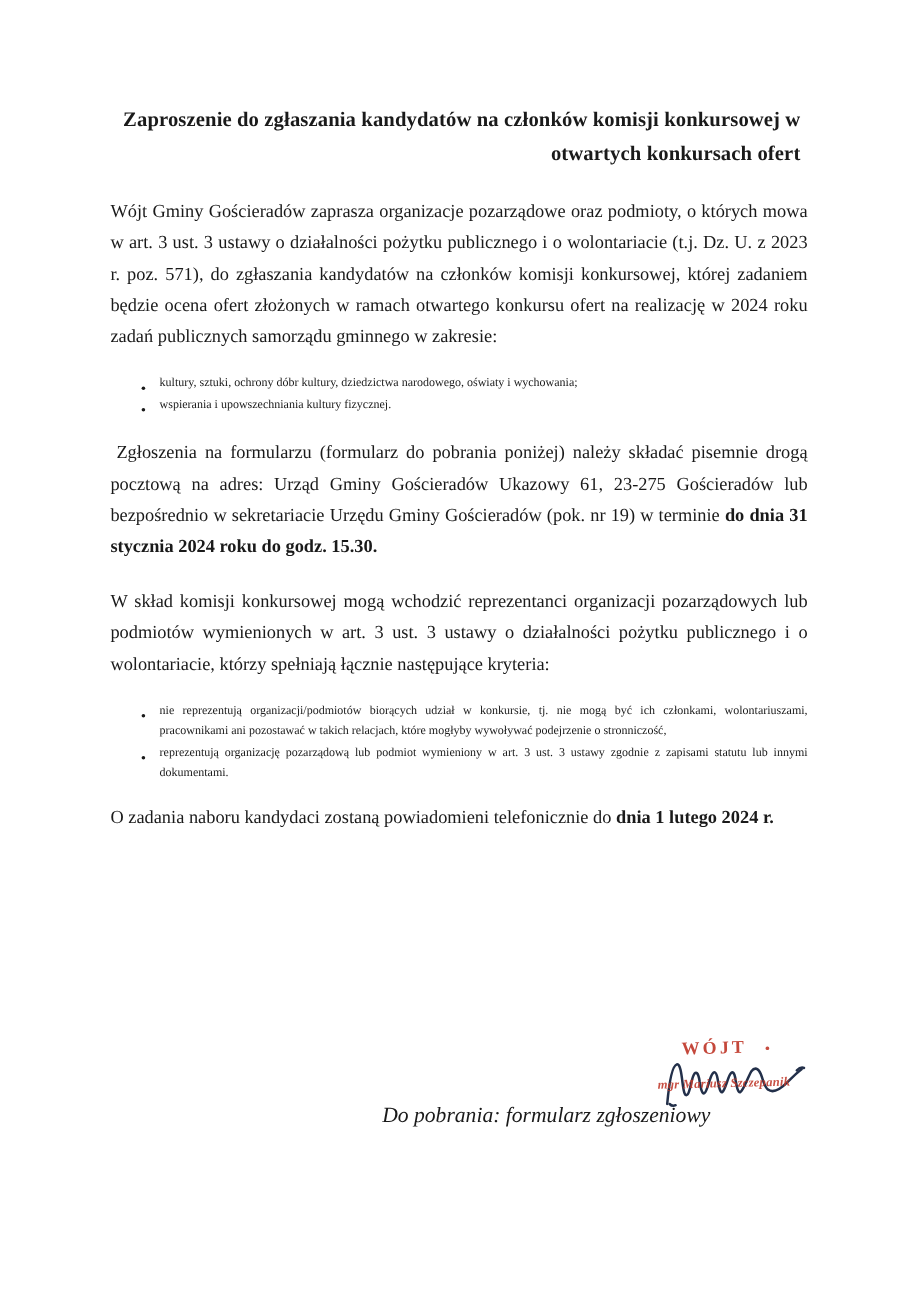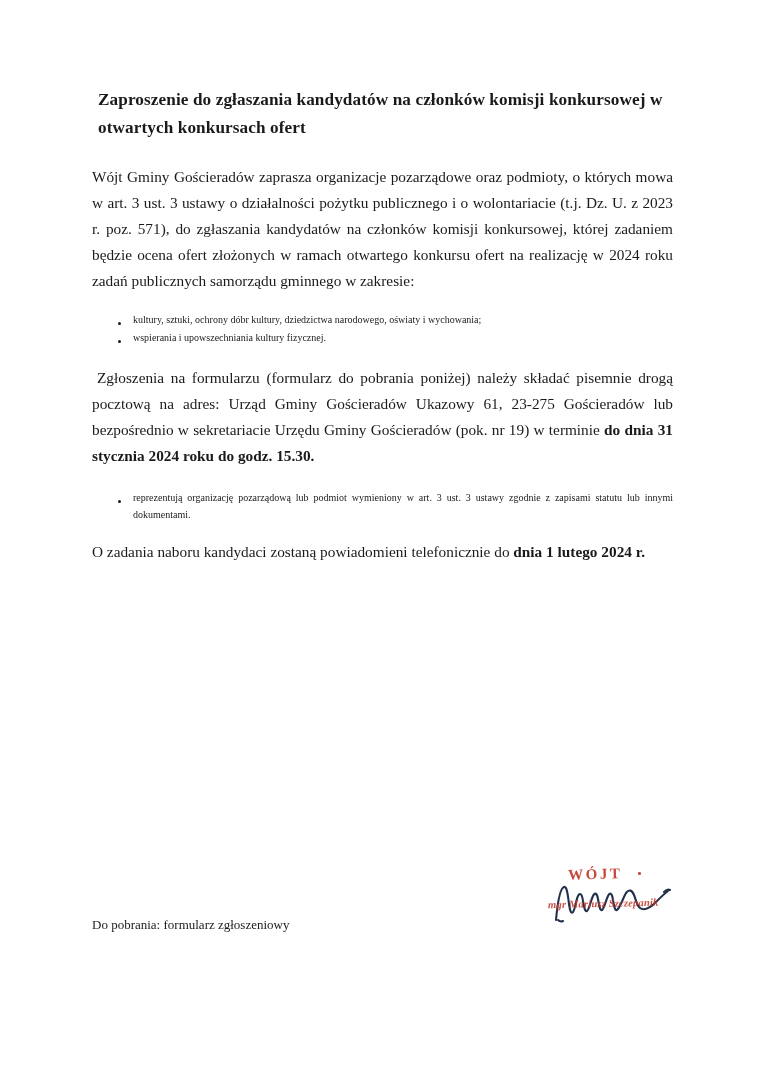--- a/index.html
+++ b/index.html
@@ -28,21 +28,21 @@
     position: absolute;
     left: 92px;
     top: 86px;
     width: 581px;
   }
 
   
   .doc-title {
     font-size: 17.2px;
     font-weight: bold;
-    text-align: left;
+    text-align: right;
     line-height: 1.62;
     margin: 0 0 22px 0;
     letter-spacing: 0.1px;
     padding: 0 6px;
   }
 
   
   p.body-par {
     font-size: 15.3px;
     line-height: 1.70;
@@ -145,24 +145,25 @@
   }
 
   
   .footer-lines {
     position: absolute;
     left: 92px;
     top: 914px;
     width: 500px;
   }
   .footer-lines p {
-    font-size: 13px;
+    font-size: 18px;
     line-height: 1.70;
     margin: 0 0 22px 0;
-    text-align: left;
+    text-align: right;
+    font-style: italic;
   }
 </style>
 </head>
 <body>
 
 <div class="page">
 
   <div class="content">
 
     <h1 class="doc-title">Zaproszenie do zgłaszania kandydatów na członków komisji konkursowej w otwartych konkursach ofert</h1>
@@ -174,22 +175,26 @@
         <span class="li-text"> kultury, sztuki, ochrony dóbr kultury, dziedzictwa narodowego, oświaty i wychowania;</span>
       </li>
       <li>
         <span class="li-text">wspierania i upowszechniania kultury fizycznej.</span>
       </li>
     </ul>
 
     <p class="body-par indent-sm gap-lg"><span> Zgłoszenia na formularzu (formularz do pobrania poniżej) należy składać pisemnie drogą pocztową na adres: Urząd Gminy Gościeradów Ukazowy 61, 23-275 Gościeradów lub bezpośrednio w sekretariacie Urzędu Gminy Gościeradów (pok. nr 19) w terminie </span><b>do dnia 31 stycznia 2024 roku do godz. 15.30.</b></p>
 
 
+    <p class="body-par">W skład komisji konkursowej mogą wchodzić reprezentanci organizacji pozarządowych lub podmiotów wymienionych w art. 3 ust. 3 ustawy o działalności pożytku publicznego i o wolontariacie, którzy spełniają łącznie następujące kryteria:</p>
 
     <ul class="bullets">
+      <li>
+        <span class="li-text">nie reprezentują organizacji/podmiotów biorących udział w konkursie, tj. nie mogą być ich członkami, wolontariuszami, pracownikami ani pozostawać w takich relacjach, które mogłyby wywoływać podejrzenie o stronniczość,</span>
+      </li>
       <li>
         <span class="li-text">reprezentują organizację pozarządową lub podmiot wymieniony w art. 3 ust. 3 ustawy zgodnie z zapisami statutu lub innymi dokumentami.</span>
       </li>
     </ul>
 
     <p class="body-par tight"><span>O zadania naboru kandydaci zostaną powiadomieni telefonicznie do </span><b>dnia 1 lutego 2024 r.</b></p>
 
   </div>
 
   <div class="signature-block">

